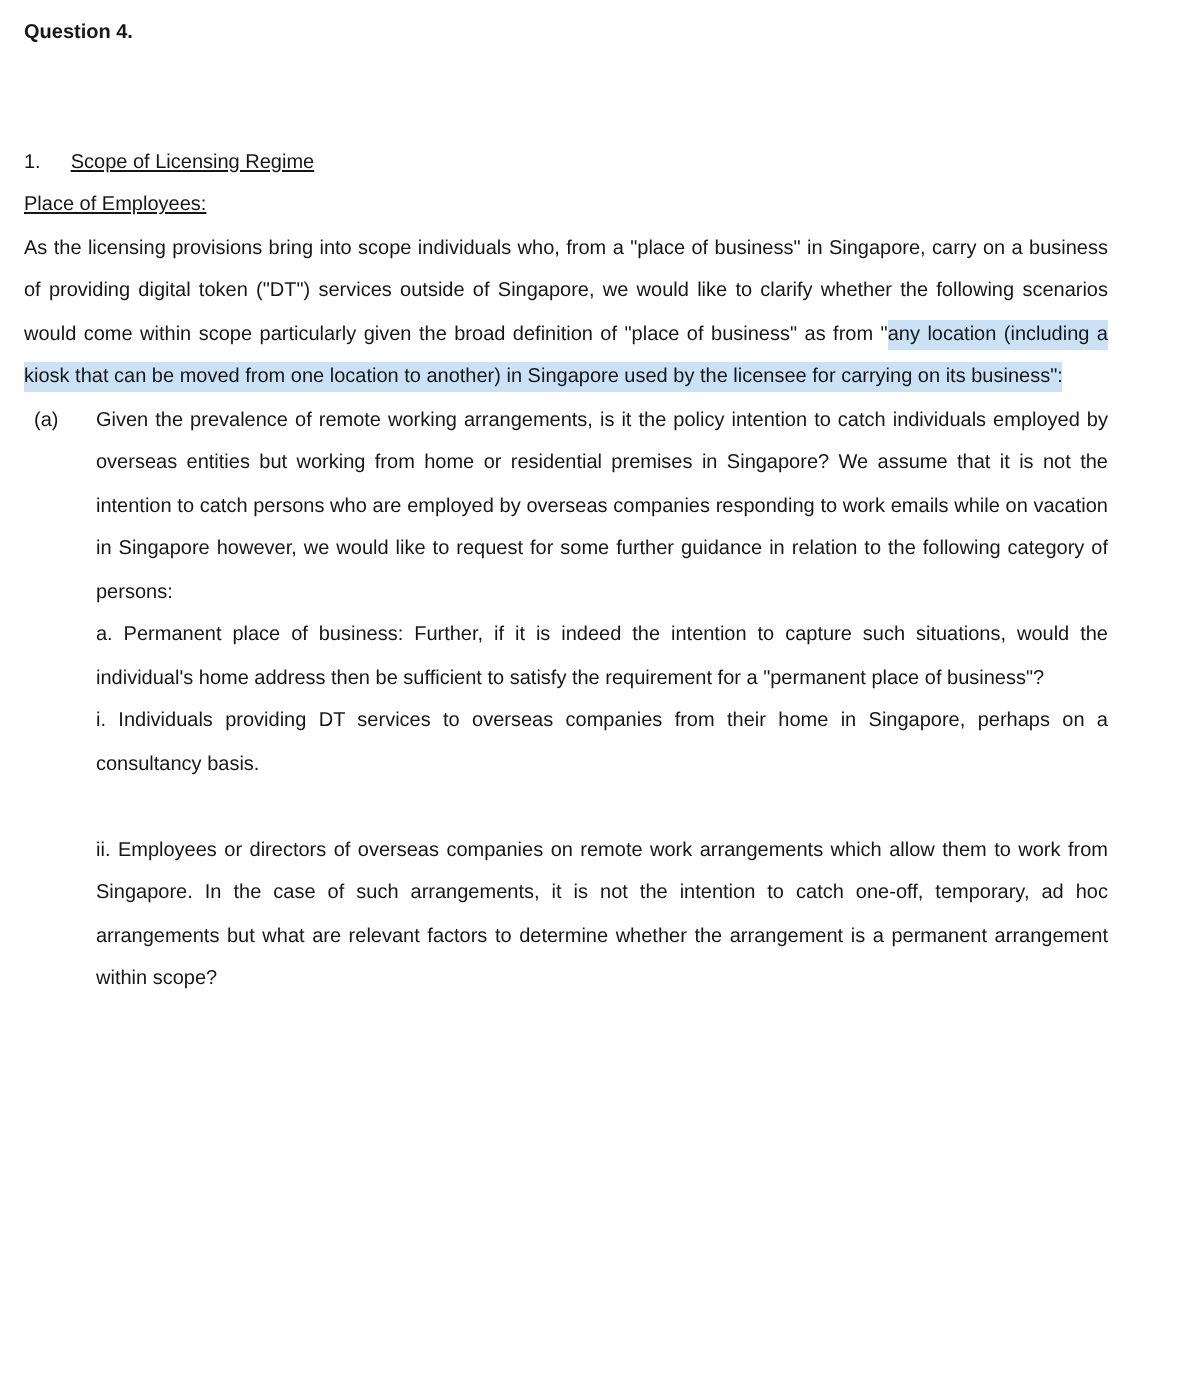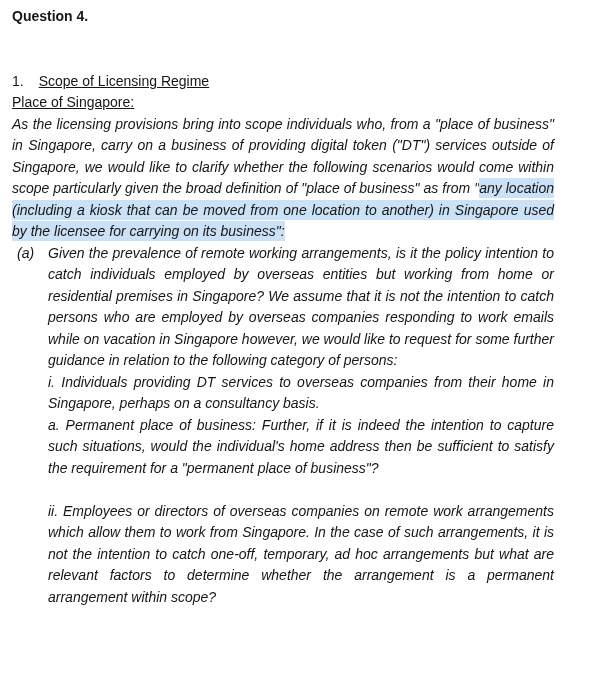--- a/index.html
+++ b/index.html
@@ -3,29 +3,29 @@
 <meta charset="utf-8">
 <style>
   * { box-sizing: border-box; margin: 0; padding: 0; }
   html, body { background: #ffffff; }
   body { width: 600px; height: 690px; overflow: hidden; }
   .page {
     width: 564px;
     height: 690px;
     padding: 6px 10px 0 12px;
     font-family: "Liberation Sans", sans-serif;
-    font-size: 14px;
+    font-size: 10px;
     line-height: 21.5px;
     color: #161616;
     background: #ffffff;
   }
   p { margin: 0; }
   .b { font-weight: bold; }
   .u { text-decoration: underline; }
-  .just { text-align: justify; font-style: italic; }
+  .just { text-align: justify; }
   .blank { height: 21.5px; }
   .sec-title { margin-left: 15px; text-decoration: underline; }
   .hang { position: relative; padding-left: 36px; }
   .hang .marker { position: absolute; left: 5px; top: 0; }
   .ind { padding-left: 36px; }
   .hl { background: #cbe2f6; padding: 2px 0; }
 </style>
 </head>
 <body>
 
@@ -34,27 +34,27 @@
   <p class="b">Question 4.</p>
 
 
   <div class="blank"></div>
 
 
   <div class="blank"></div>
 
   <p><span>1.</span><span class="sec-title">Scope of Licensing Regime</span></p>
 
-  <p><span class="u">Place of Singapore:</span></p>
+  <p><span class="u">Place of Employees:</span></p>
 
   <p class="just"><span>As the licensing provisions bring into scope individuals who, from a "place of business" in Singapore, carry on a business of providing digital token ("DT") services outside of Singapore, we would like to clarify whether the following scenarios would come within scope particularly given the broad definition of "place of business" as from "</span><span class="hl" style="background: rgb(203, 226, 246);">any location (including a kiosk that can be moved from one location to another) in Singapore used by the licensee for carrying on its business":</span></p>
 
   <div class="just hang"><span class="marker">(a)</span><span>Given the prevalence of remote working arrangements, is it the policy intention to catch individuals employed by overseas entities but working from home or residential premises in Singapore? We assume that it is not the intention to catch persons who are employed by overseas companies responding to work emails while on vacation in Singapore however, we would like to request for some further guidance in relation to the following category of persons:</span></div>
 
+  <p class="just ind">a. Permanent place of business: Further, if it is indeed the intention to capture such situations, would the individual's home address then be sufficient to satisfy the requirement for a "permanent place of business"?</p>
+
   <p class="just ind">i. Individuals providing DT services to overseas companies from their home in Singapore, perhaps on a consultancy basis.</p>
-
-  <p class="just ind">a. Permanent place of business: Further, if it is indeed the intention to capture such situations, would the individual's home address then be sufficient to satisfy the requirement for a "permanent place of business"?</p>
 
   <div class="blank"></div>
 
   <p class="just ind">ii. Employees or directors of overseas companies on remote work arrangements which allow them to work from Singapore. In the case of such arrangements, it is not the intention to catch one-off, temporary, ad hoc arrangements but what are relevant factors to determine whether the arrangement is a permanent arrangement within scope?</p>
 
 </div>
 
 </body></html>

